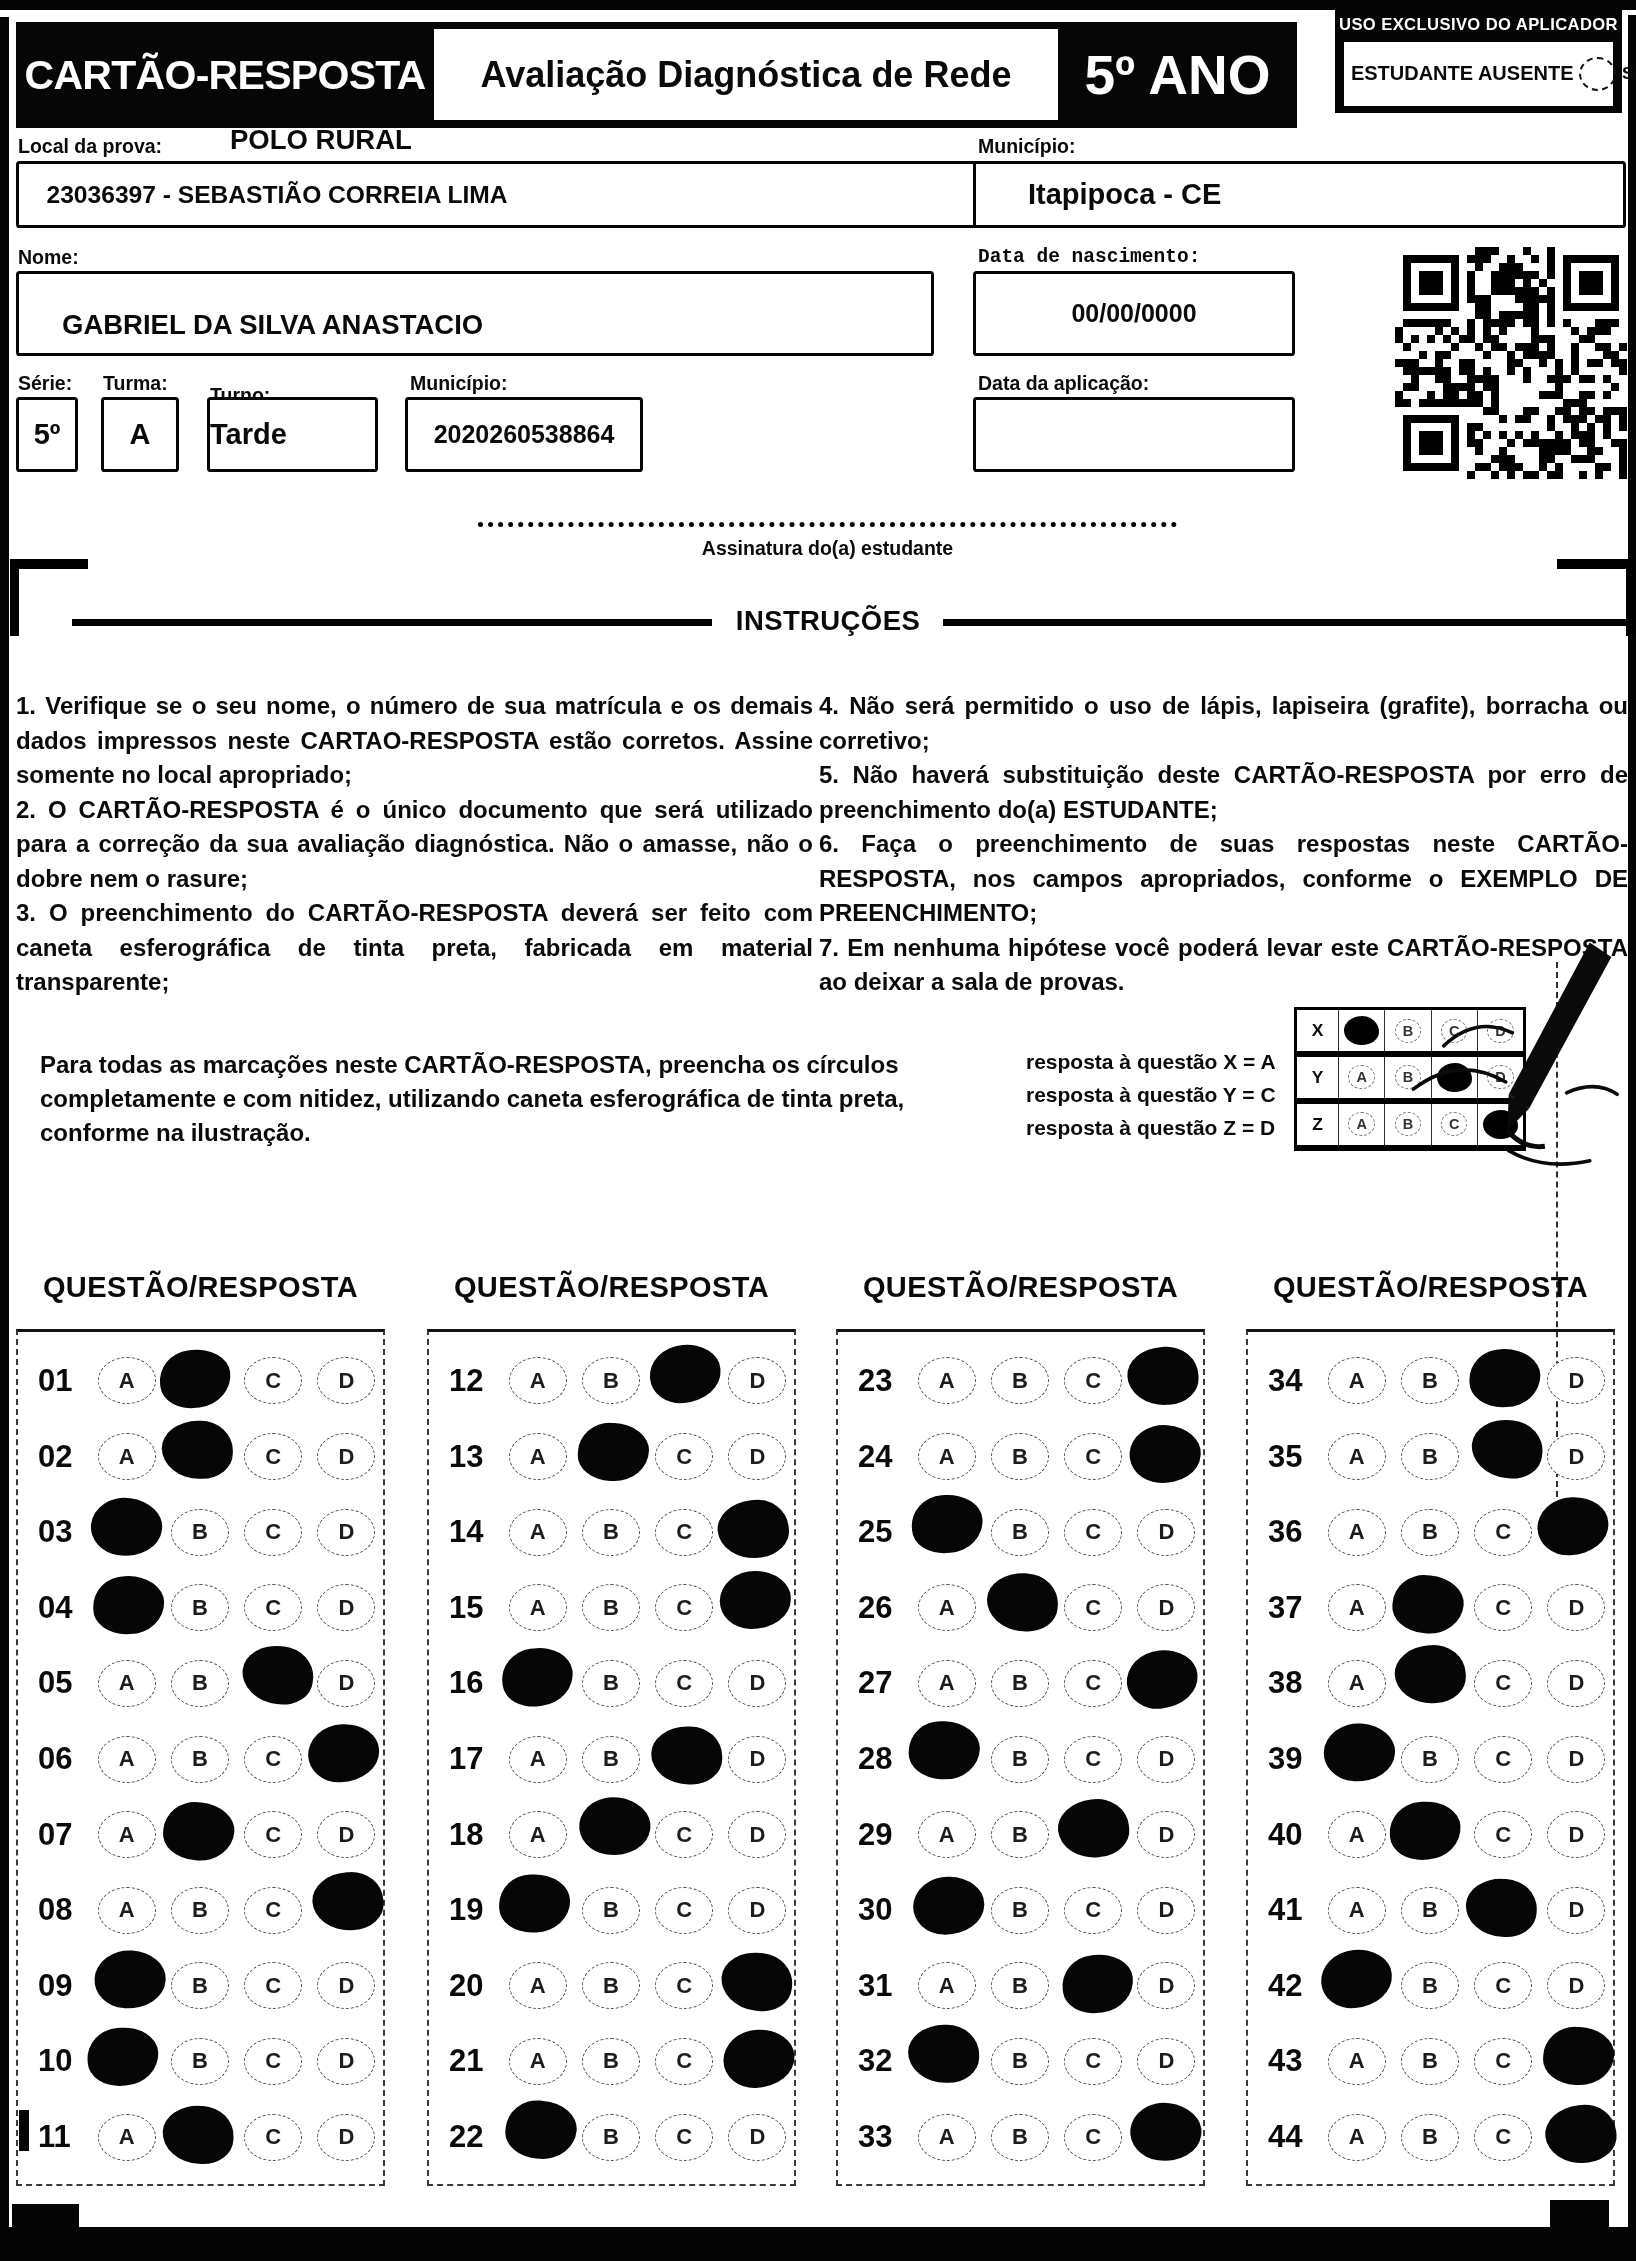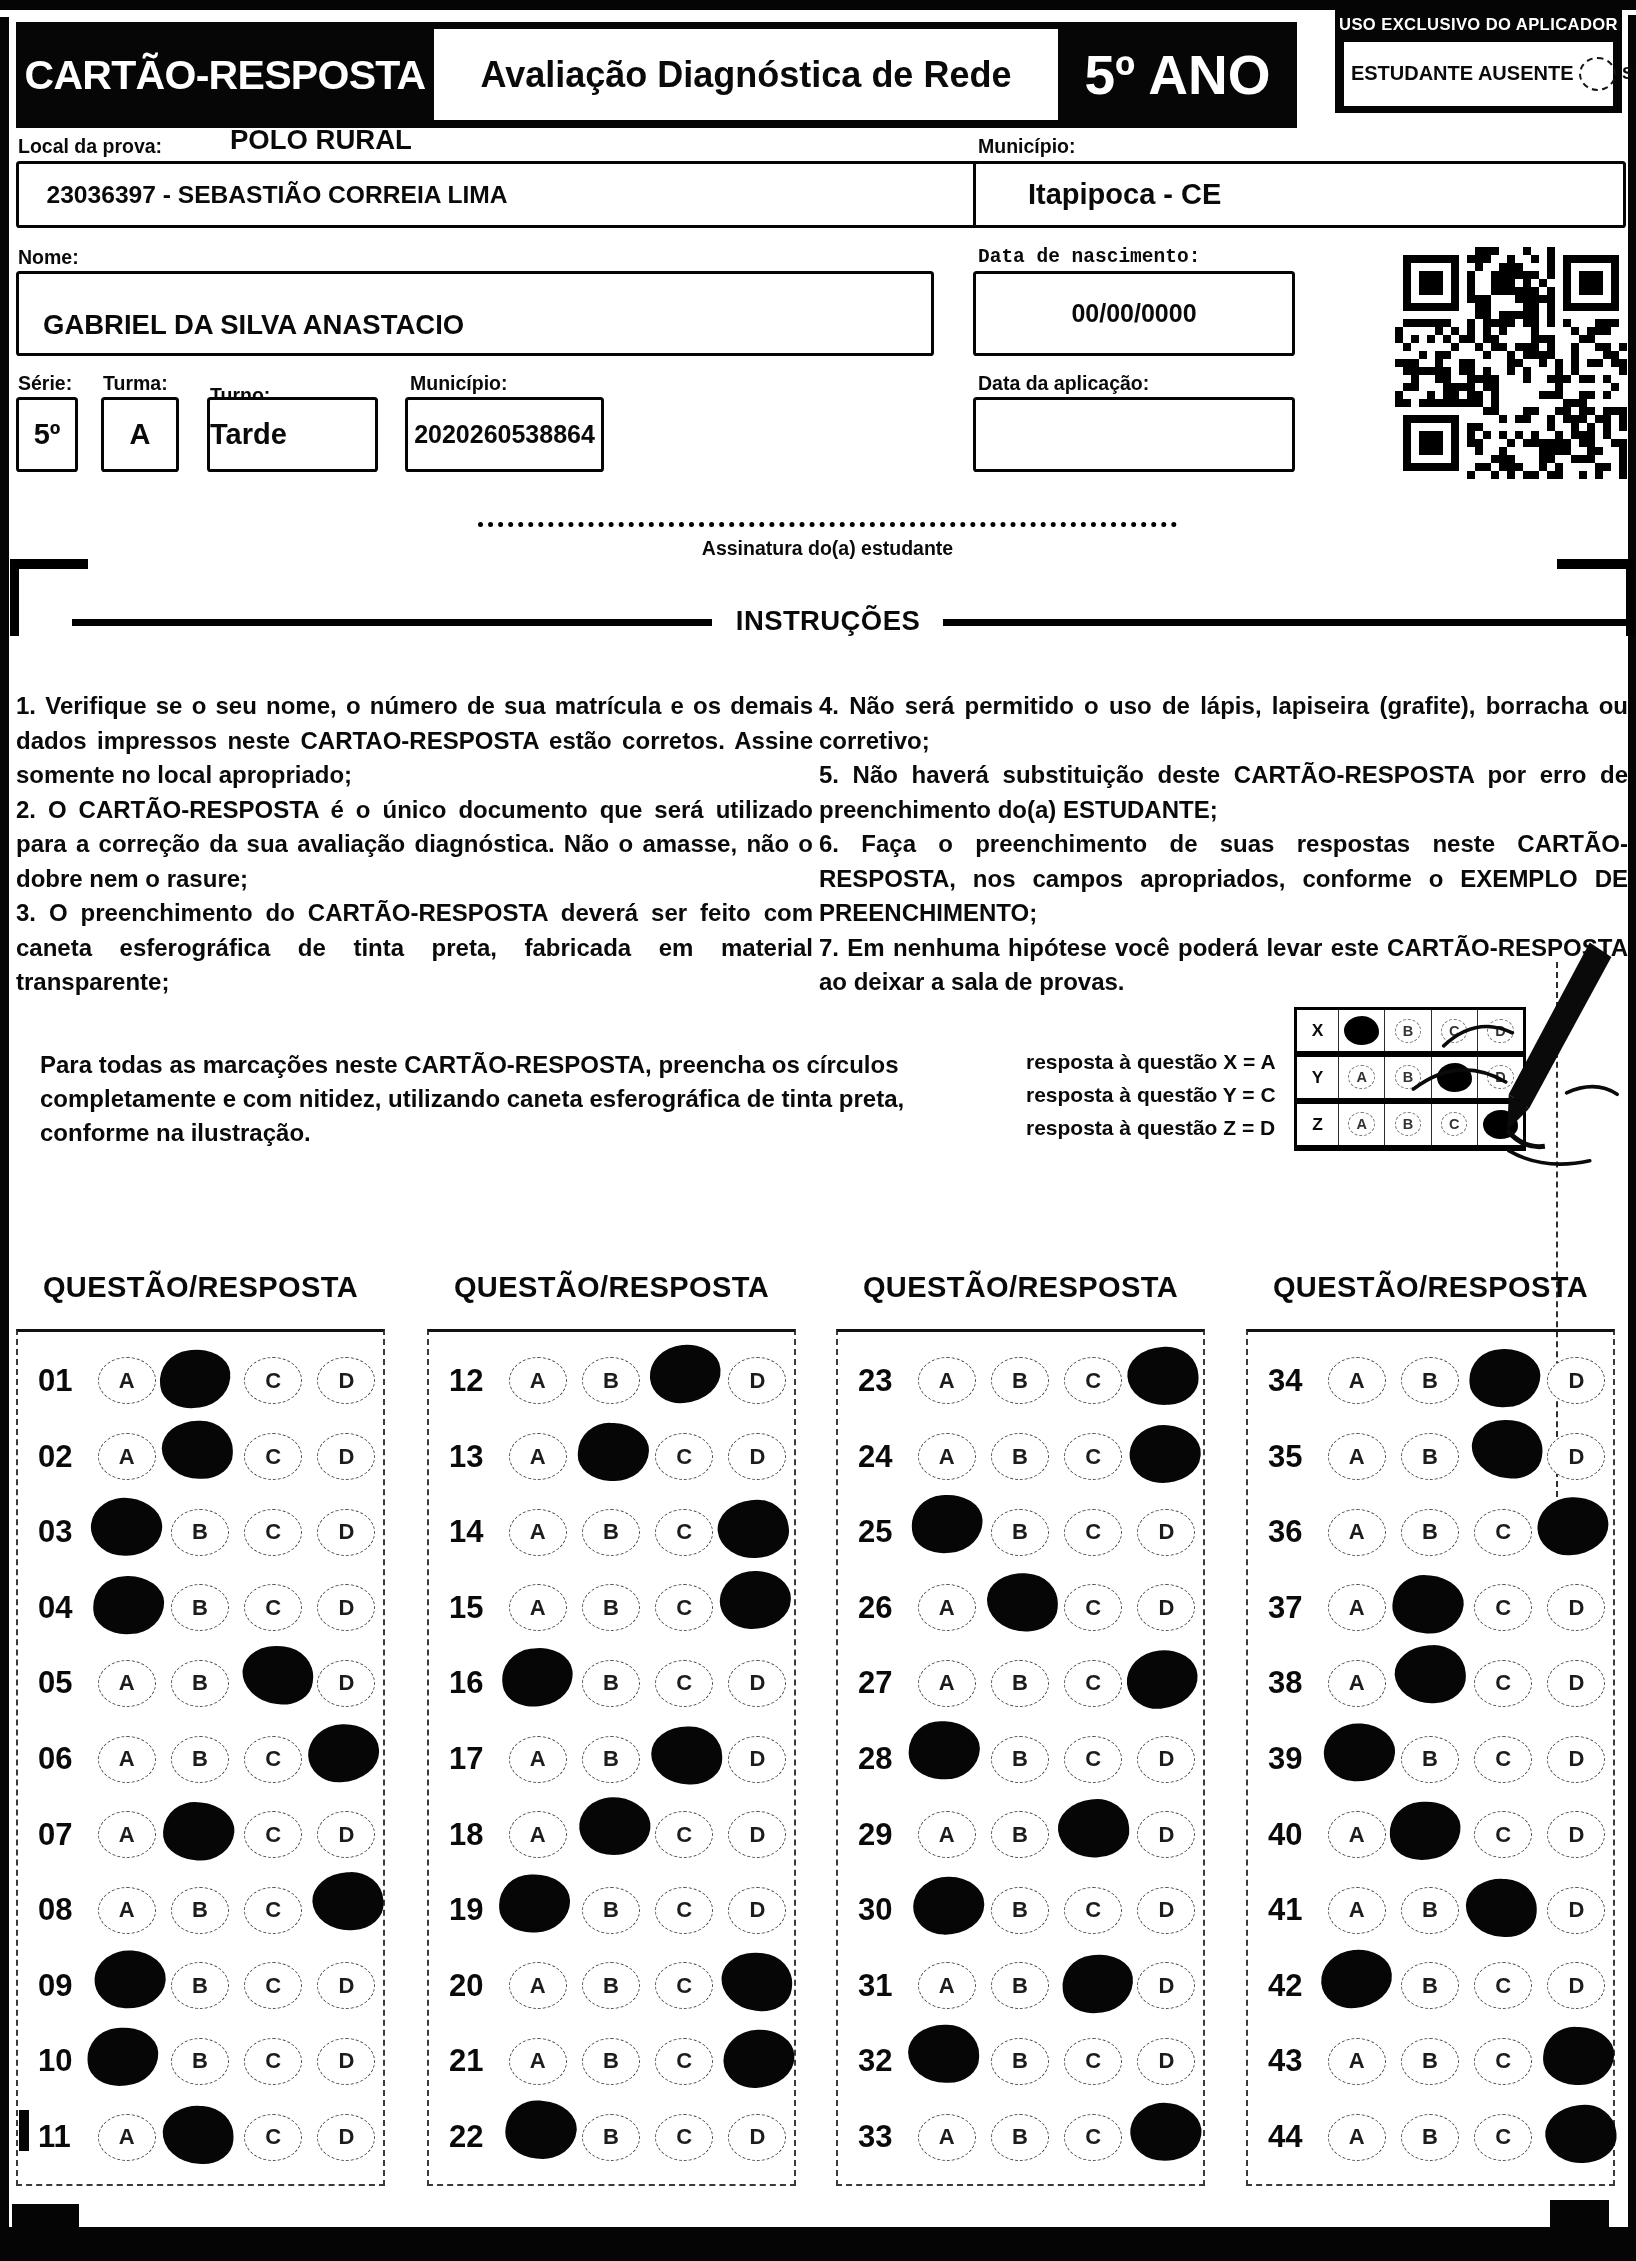--- a/index.html
+++ b/index.html
@@ -112,21 +112,21 @@
     <span class="fval" style="font-size:24.6px;padding-left:27.5px;">23036397 - SEBASTIÃO CORREIA LIMA</span>
   </div>
 
   <div class="abs flabel" style="left:978px;top:135px;">Município:</div>
   <div class="abs fbox" style="left:973px;top:161px;width:653px;height:67px;">
     <span class="fval" style="font-size:29px;padding-left:52px;">Itapipoca - CE</span>
   </div>
 
   <div class="abs flabel" style="left:18px;top:246px;">Nome:</div>
   <div class="abs fbox" style="left:16px;top:271px;width:918px;height:85px;align-items:flex-end;">
-    <span class="fval" style="font-size:27.5px;padding-left:24px;padding-bottom:11.6px;">GABRIEL DA SILVA ANASTACIO</span>
+    <span class="fval" style="font-size:27.5px;padding-left:43px;padding-bottom:11.6px;">GABRIEL DA SILVA ANASTACIO</span>
   </div>
 
   <div class="abs flabel" style="left:978px;top:246px;font-family:Liberation Mono, monospace;">Data de nascimento:</div>
   <div class="abs fbox" style="left:973px;top:271px;width:322px;height:85px;justify-content:center;">
     <span class="fval" style="font-size:25px;">00/00/0000</span>
   </div>
 
   <svg class="abs" id="qr" width="232" height="232" viewBox="0 0 319 319" style="left:1395px;top:247px;">
       <rect x="0" y="0" width="319" height="319" fill="#fff"></rect>
       <rect x="110" y="0" width="11" height="11" fill="#000"></rect>
@@ -444,21 +444,21 @@
   <div class="abs fbox" style="left:101px;top:397px;width:78px;height:75px;justify-content:center;">
     <span class="fval" style="font-size:29px;font-weight:900;">A</span>
   </div>
 
   <div class="abs flabel" style="left:210px;top:384px;">Turno:</div>
   <div class="abs fbox" style="left:207px;top:397px;width:171px;height:75px;justify-content:flex-start;">
     <span class="fval" style="font-size:29px;">Tarde</span>
   </div>
 
   <div class="abs flabel" style="left:410px;top:372px;">Município:</div>
-  <div class="abs fbox" style="left:405px;top:397px;width:199px;height:75px;justify-content:center;">
+  <div class="abs fbox" style="left:405px;top:397px;width:238px;height:75px;justify-content:center;">
     <span class="fval" style="font-size:25px;">2020260538864</span>
   </div>
 
   <div class="abs flabel" style="left:978px;top:372px;">Data da aplicação:</div>
   <div class="abs fbox" style="left:973px;top:397px;width:322px;height:75px;justify-content:center;">
     <span class="fval" style="font-size:26px;"></span>
   </div>
 
   <div class="abs" id="sig-line"></div>
   <div class="abs" id="sig-label">Assinatura do(a) estudante</div>

